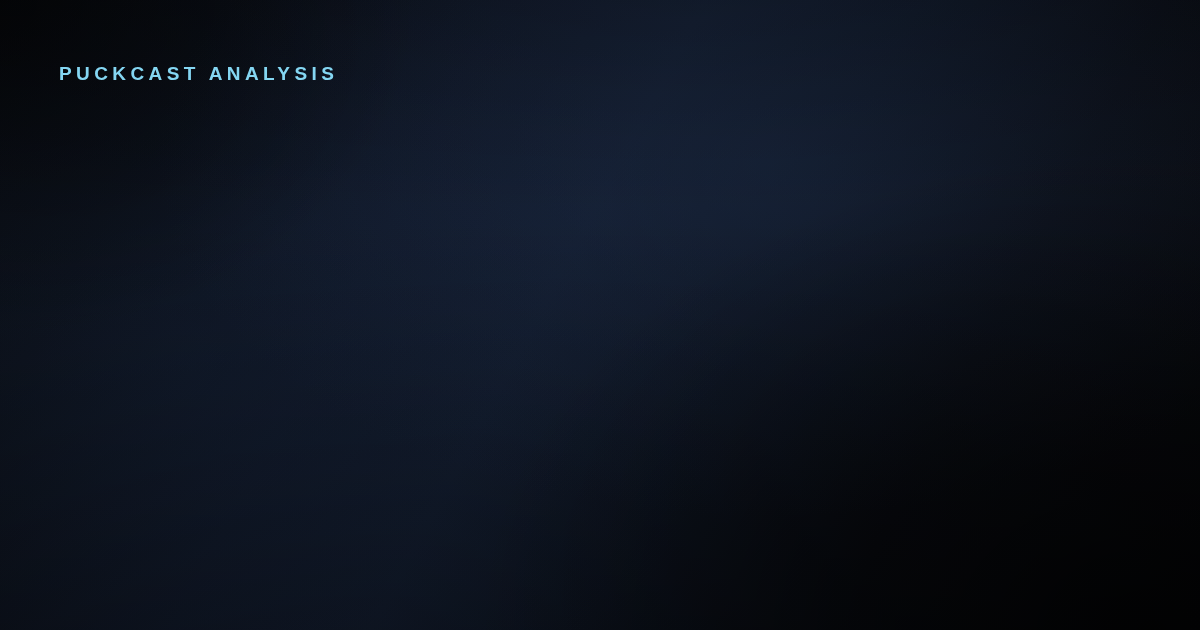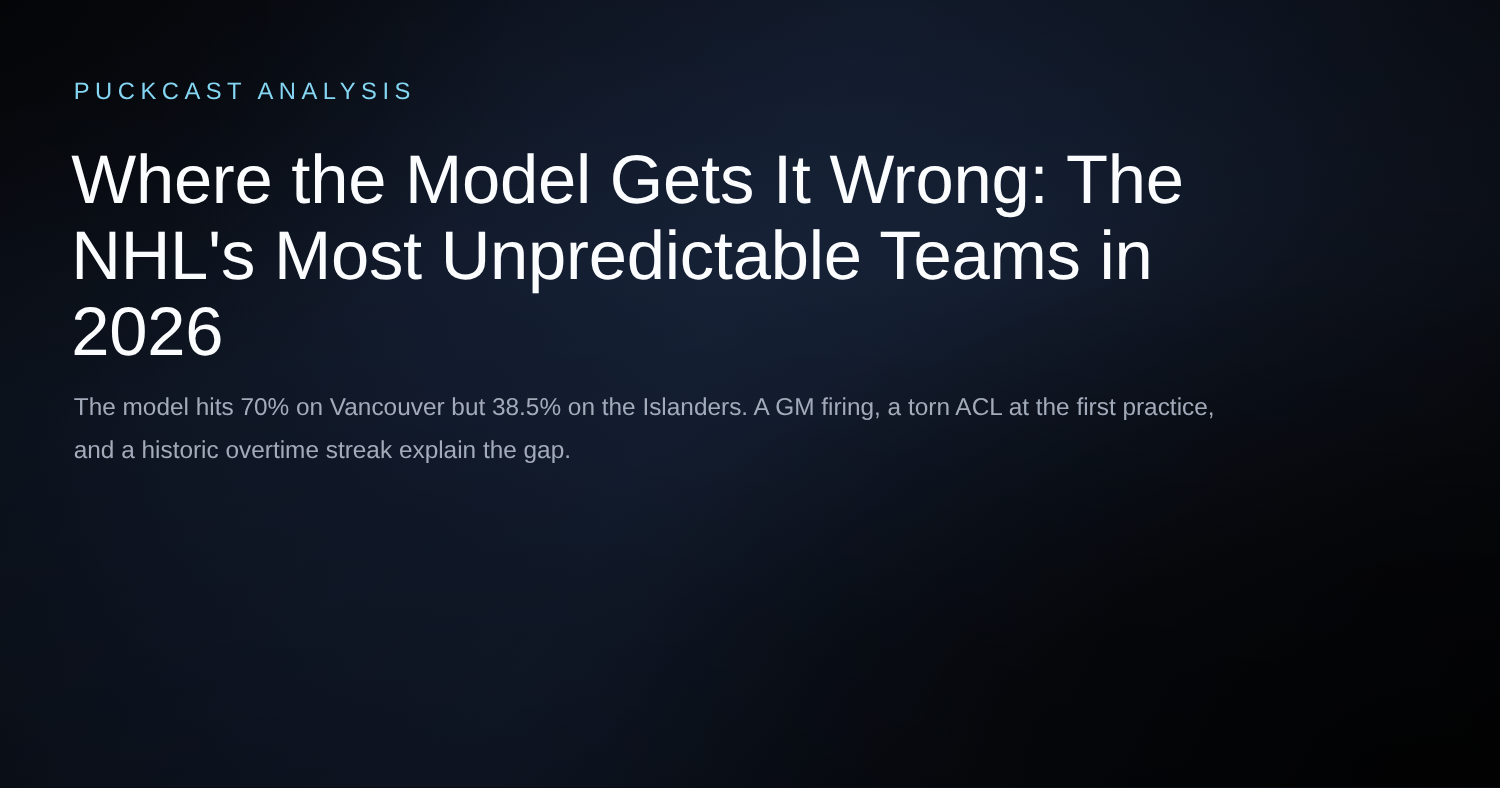--- a/index.html
+++ b/index.html
@@ -64,21 +64,21 @@
     top:0;
     width:1082px;
     height:630px;
   }
 
   .eyebrow {
     position:absolute;
     top:63px;
     left:0;
     font-size:19px;
-    font-weight:400;
+    font-weight:700;
     letter-spacing:4.4px;
     color:#84d6f2;
     text-transform:uppercase;
     white-space:nowrap;
   }
 
   .headline {
     position:absolute;
     top:113px;
     left:-2px;
@@ -117,19 +117,17 @@
 <div class="og-card">
 
   <div class="bg-base"></div>
   <div class="bg-sheen"></div>
   <div class="bg-vignette"></div>
 
   <div class="content">
 
     <div class="eyebrow">PUCKCAST ANALYSIS</div>
 
-    <h1 class="headline">Where the Model Gets It Wrong: The NHL's Most Unpredictable Teams in 2026</h1>
 
-    <p class="subtitle">The model hits 70% on Vancouver but 38.5% on the Islanders. A GM firing, a torn ACL at the first practice, and a historic overtime streak explain the gap.</p>
 
 
   </div>
 </div>
 
 </body></html>

